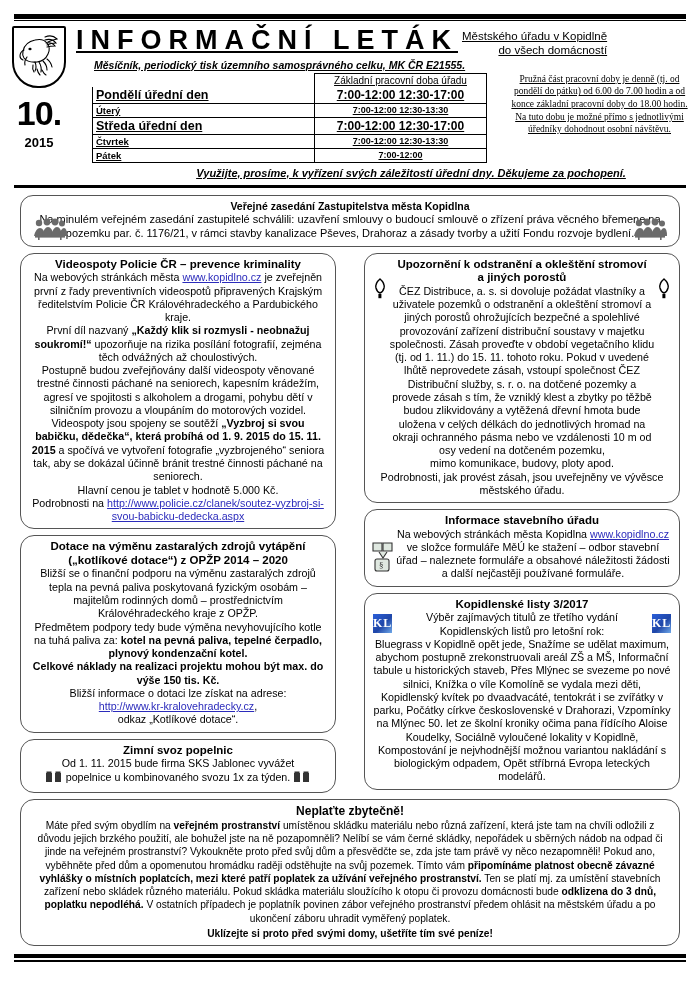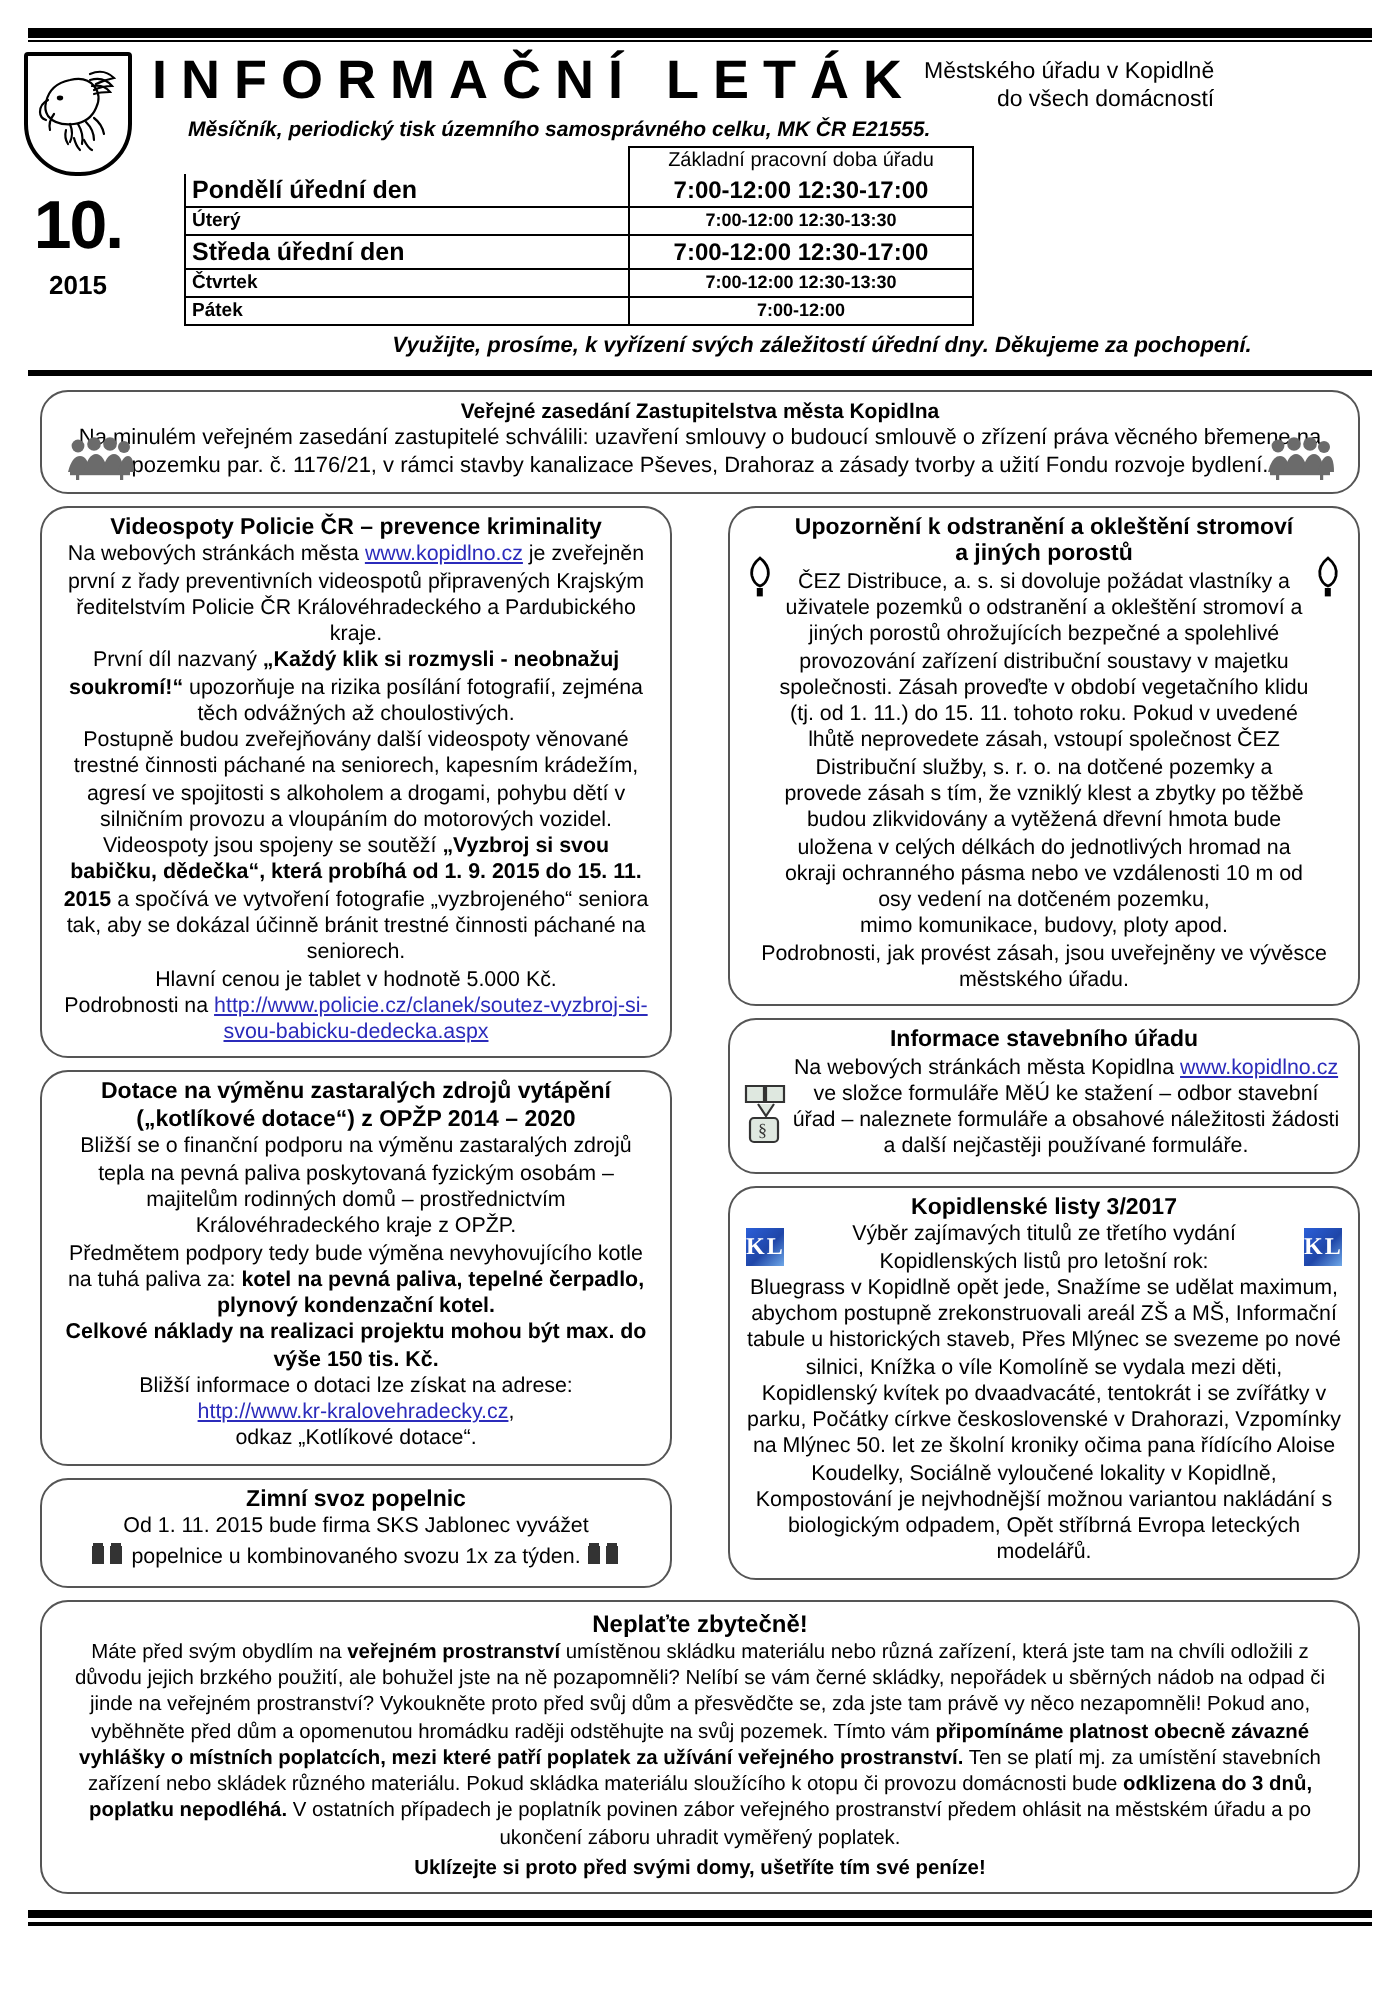--- a/index.html
+++ b/index.html
@@ -24,21 +24,21 @@
     width:54px;height:62px;margin:0 auto;
     border:2px solid #000;
     border-radius:2px 2px 26px 26px;
     box-sizing:border-box;
     display:flex;align-items:center;justify-content:center;
     overflow:hidden;background:#fff;
   }
   .issue-num{font-size:34px;font-weight:bold;line-height:1;margin-top:8px;letter-spacing:-1px;}
   .issue-year{font-size:13px;font-weight:bold;line-height:1;margin-top:6px;}
 
-  .head-main{flex:1 1 auto;min-width:0;}
+  .head-main{flex:1 1 auto;min-width:0;text-decoration:underline;}
   .title-row{display:flex;align-items:flex-start;}
   .flyer-title{
     font-size:27px;font-weight:bold;letter-spacing:7px;
     line-height:1.05;white-space:nowrap;padding-left:6px;
   }
   .issuer{
     font-size:11.5px;line-height:1.25;padding-left:4px;padding-top:3px;
     text-align:right;white-space:nowrap;
   }
   .subtitle{
@@ -89,21 +89,21 @@
   .ppl.l{left:12px;} .ppl.r{right:12px;}
 
   
   .cols{display:flex;gap:28px;margin:6px 12px 0 12px;align-items:flex-start;}
   .col{flex:1 1 50%;min-width:0;}
   .col .rbox{margin-bottom:6px;}
 
   .excl{
     position:absolute;font-size:0;
   }
-  .boxrel{position:relative;}
+  .boxrel{position:relative;border-radius:13px;}
 
   
   .kl{
     display:inline-block;width:19px;height:19px;
     background:linear-gradient(135deg,#2b5fd9 0%,#1f46a8 55%,#6fa8e8 100%);
     color:#fff;font-size:12px;font-weight:bold;line-height:19px;
     text-align:center;letter-spacing:1px;vertical-align:middle;
     font-family:"Liberation Serif", serif;
   }
   .kl.l{position:absolute;left:8px;top:20px;}
@@ -188,20 +188,21 @@
               <td class="dayname small">Čtvrtek</td>
               <td class="times small">7:00-12:00  12:30-13:30</td>
             </tr>
             <tr>
               <td class="dayname small">Pátek</td>
               <td class="times small">7:00-12:00</td>
             </tr>
           </tbody>
             </table>
         </div>
+        <div class="flex-note">Pružná část pracovní doby je denně (tj. od pondělí do pátku) od 6.00 do 7.00 hodin a od konce základní pracovní doby do 18.00 hodin. Na tuto dobu je možné přímo s jednotlivými úředníky dohodnout osobní návštěvu.</div>
       </div>
 
       <div class="use-line">Využijte, prosíme, k vyřízení svých záležitostí úřední dny.  Děkujeme za pochopení.</div>
     </div>
   </div>
 
   <div class="rule-mid"></div>
 
   <div class="rbox zastup boxrel">
     <div class="bhead">Veřejné zasedání Zastupitelstva města Kopidlna</div>

